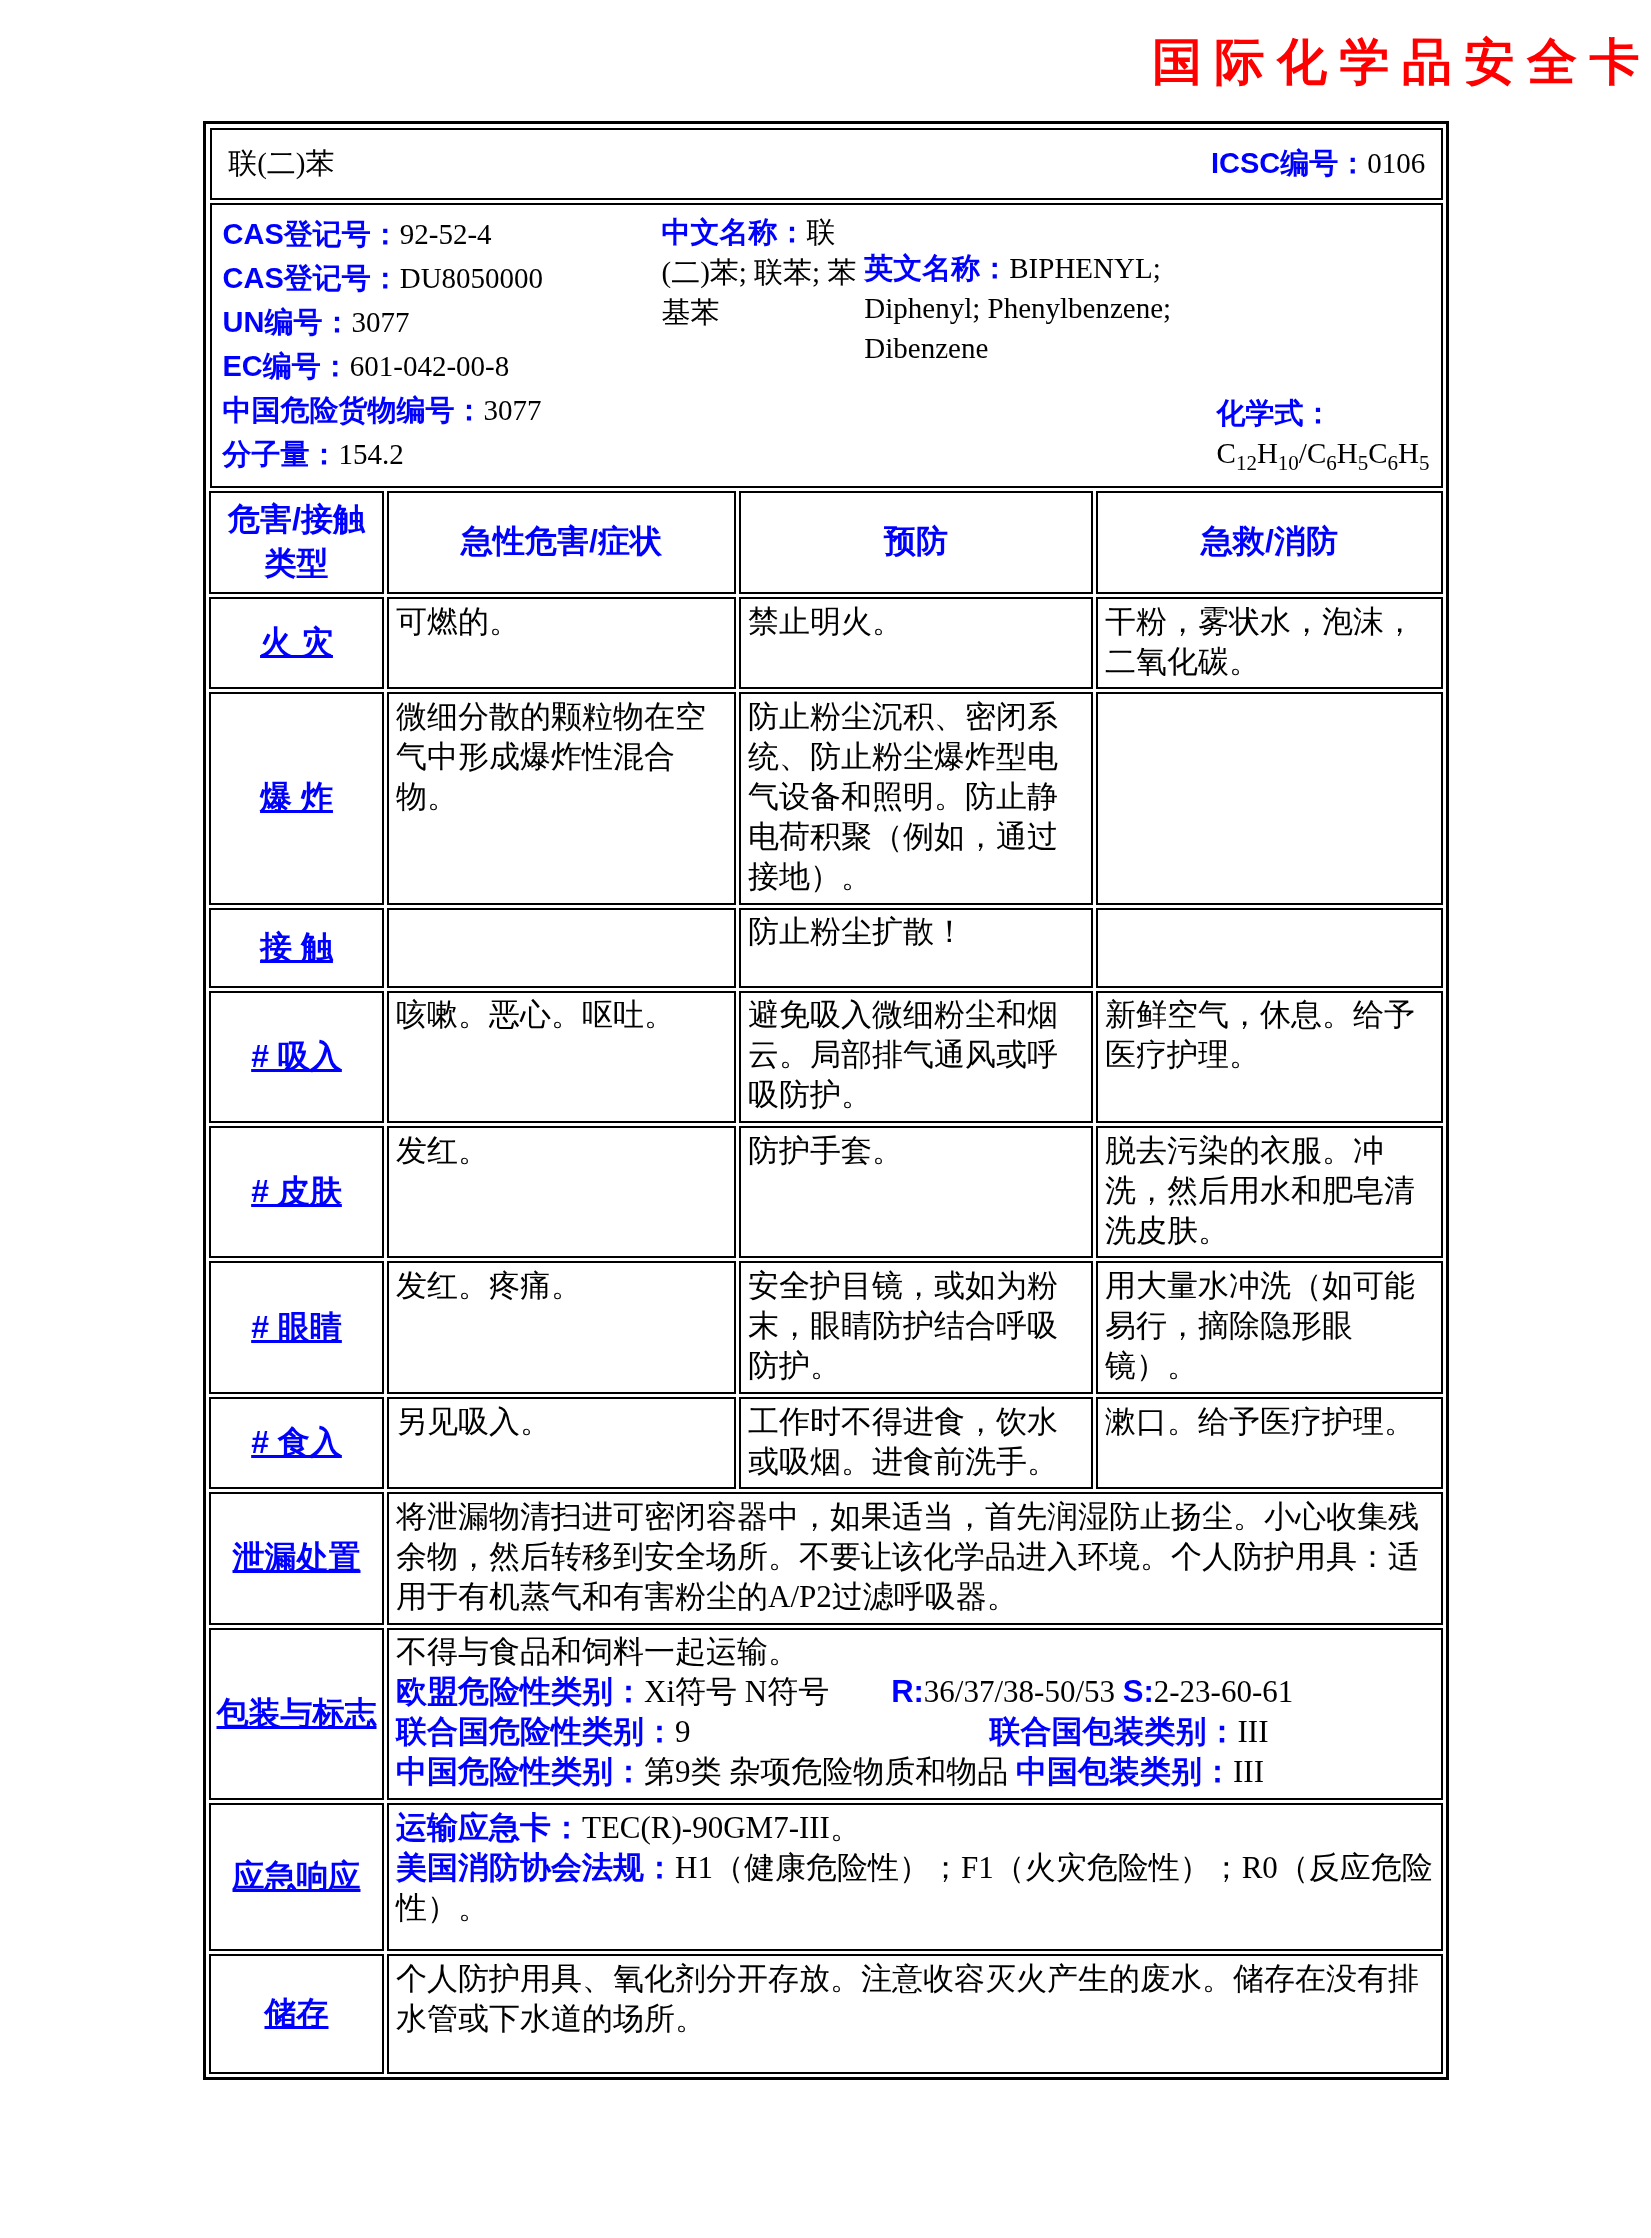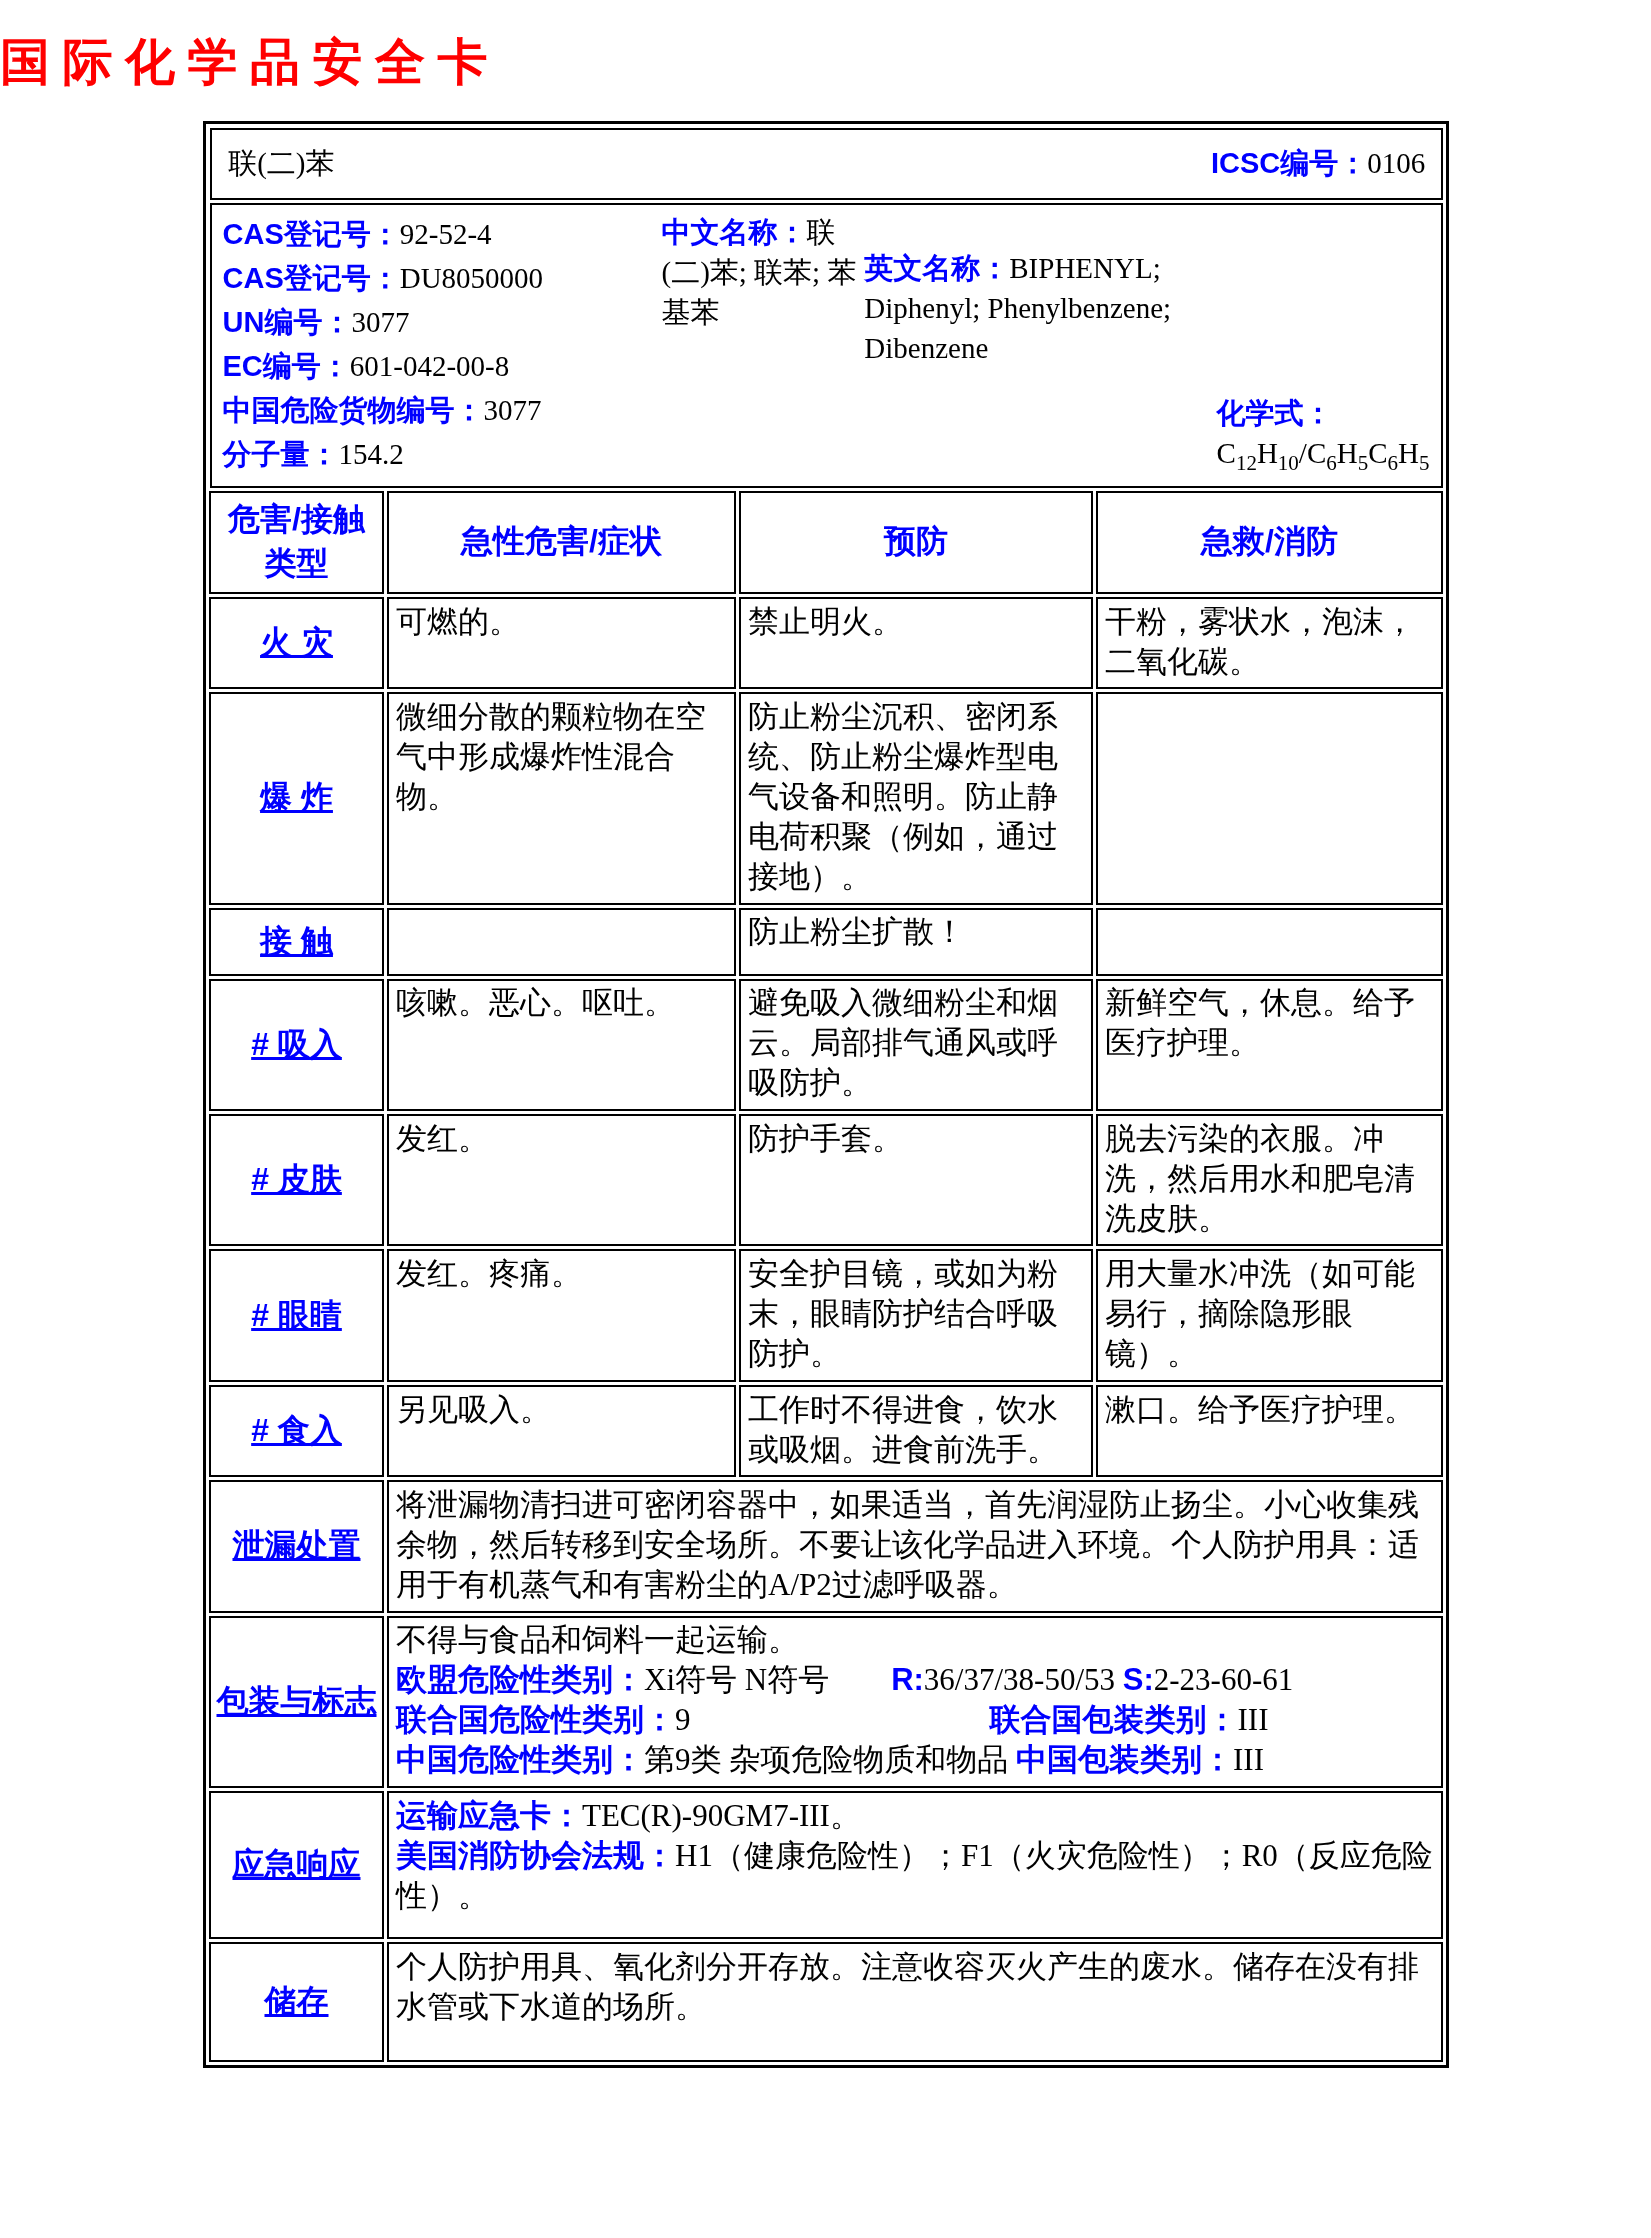--- a/index.html
+++ b/index.html
@@ -3,21 +3,21 @@
 <meta charset="utf-8">
 <style>
   html, body { margin: 0; padding: 0; background: #ffffff; }
   body {
     width: 1652px; height: 2239px; position: relative;
     font-family: "Liberation Serif", "DejaVu Serif", serif;
     color: #000000;
   }
   .page-title {
     margin: 29px auto 25px;
-    text-align: left;
+    text-align: right;
     color: #ff0000;
     font-family: "Liberation Sans", "DejaVu Sans", sans-serif;
     font-weight: bold;
     font-size: 50px;
     letter-spacing: 12.5px;
   }
   .doc-frame {
     width: 1246px;
     margin: 8px auto;
     border: 3.5px solid #000000;
@@ -93,21 +93,21 @@
     vertical-align: top;
     padding: 2.8px 7px 5.6px 7px;
   }
   td.body-cell .lbl { font-size: 31px; text-align: right; }
   .sec-line { min-height: 40px; }
   .gap { display: inline-block; width: 299px; }
   
   tr.r-head   { height: 88px; border-radius: 8px; }
   tr.r-fire   { height: 88px; }
   tr.r-expl   { height: 182px; }
-  tr.r-cont   { height: 68px;  }
+  tr.r-cont   { height: 80px;  }
   tr.r-inhale { height: 123px; }
   tr.r-skin   { height: 120px; }
   tr.r-eyes   { height: 120px; }
   tr.r-ingest { height: 84px; }
   tr.r-spill  { height: 117px; }
   tr.r-pack   { height: 166px; }
   tr.r-emerg  { height: 148px; }
   tr.r-store  { height: 120px; }
 </style>
 </head>

